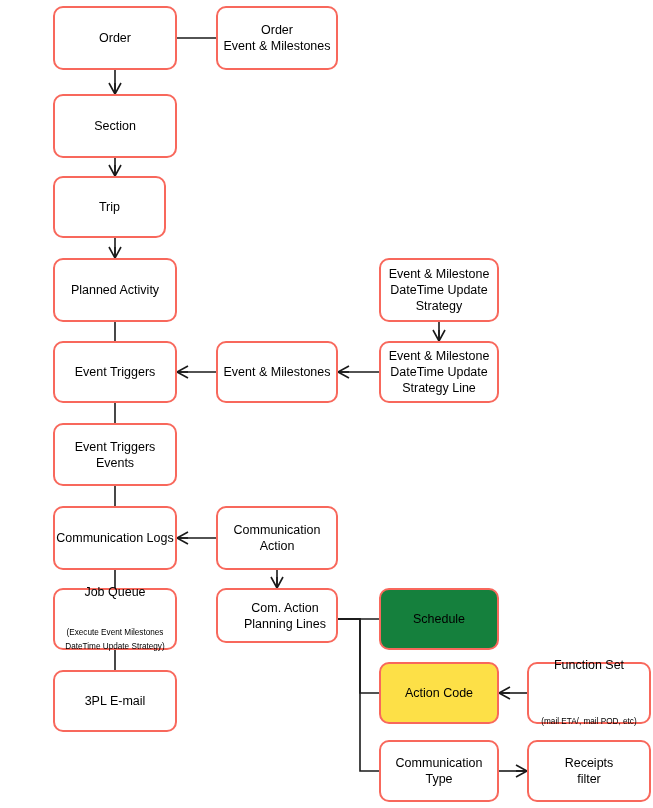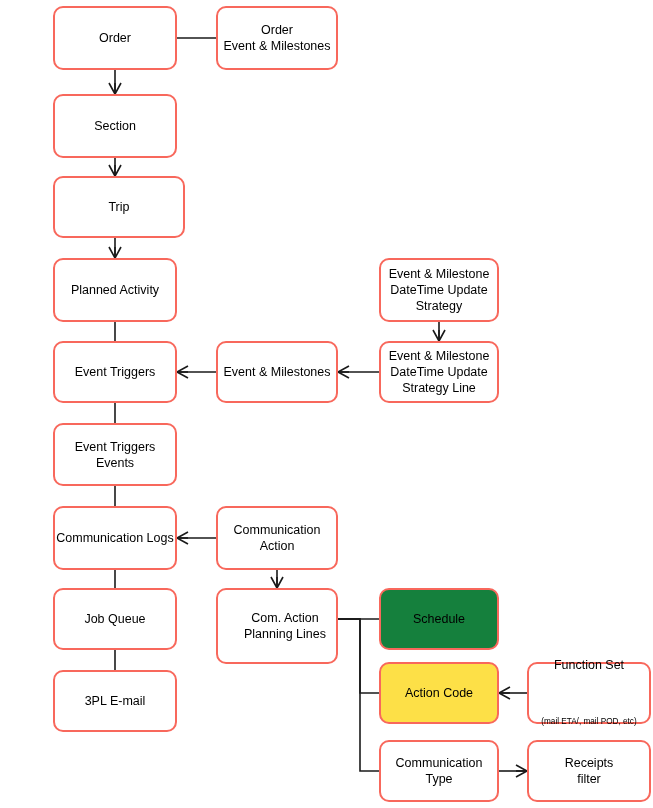--- a/index.html
+++ b/index.html
@@ -158,21 +158,21 @@
       <div class="node" style="left: 53px; top: 6px; width: 124px; height: 64px; border-color: rgb(248, 104, 92); background: rgb(255, 255, 255); color: rgb(0, 0, 0);">
         <div class="title">Order</div>
       </div>
       <div class="node" style="left: 216px; top: 6px; width: 122px; height: 64px; border-color: rgb(248, 104, 92); background: rgb(255, 255, 255); color: rgb(0, 0, 0);">
         <div class="title">Order
 Event &amp; Milestones</div>
       </div>
       <div class="node" style="left: 53px; top: 94px; width: 124px; height: 64px; border-color: rgb(248, 104, 92); background: rgb(255, 255, 255); color: rgb(0, 0, 0);">
         <div class="title">Section</div>
       </div>
-      <div class="node" style="left: 53px; top: 176px; width: 132px; height: 62px; border-color: rgb(248, 104, 92); background: rgb(255, 255, 255); color: rgb(0, 0, 0);">
+      <div class="node" style="left: 53px; top: 176px; width: 113px; height: 62px; border-color: rgb(248, 104, 92); background: rgb(255, 255, 255); color: rgb(0, 0, 0);">
         <div class="title">Trip</div>
       </div>
       <div class="node" style="left: 53px; top: 258px; width: 124px; height: 64px; border-color: rgb(248, 104, 92); background: rgb(255, 255, 255); color: rgb(0, 0, 0);">
         <div class="title">Planned Activity</div>
       </div>
       <div class="node" style="left: 379px; top: 258px; width: 120px; height: 64px; border-color: rgb(248, 104, 92); background: rgb(255, 255, 255); color: rgb(0, 0, 0);">
         <div class="title">Event &amp; Milestone
 DateTime Update
 Strategy</div>
       </div>
@@ -193,22 +193,24 @@
       </div>
       <div class="node" style="left: 53px; top: 506px; width: 124px; height: 64px; border-color: rgb(248, 104, 92); background: rgb(255, 255, 255); color: rgb(0, 0, 0);">
         <div class="title">Communication Logs</div>
       </div>
       <div class="node" style="left: 216px; top: 506px; width: 122px; height: 64px; border-color: rgb(248, 104, 92); background: rgb(255, 255, 255); color: rgb(0, 0, 0);">
         <div class="title">Communication
 Action</div>
       </div>
       <div class="node" style="left: 53px; top: 588px; width: 124px; height: 62px; border-color: rgb(248, 104, 92); background: rgb(255, 255, 255); color: rgb(0, 0, 0); gap: 24px;">
         <div class="title">Job Queue</div>
-      </div>
-      <div class="node" style="left: 216px; top: 588px; width: 122px; height: 76px; border-color: rgb(248, 104, 92); background: rgb(255, 255, 255); color: rgb(0, 0, 0); padding-left: 16px;">
+        <div class="subtitle">(Execute Event Milestones
+DateTime Update Strategy)</div>
+      </div>
+      <div class="node" style="left: 216px; top: 588px; width: 122px; height: 55px; border-color: rgb(248, 104, 92); background: rgb(255, 255, 255); color: rgb(0, 0, 0); padding-left: 16px;">
         <div class="title">Com. Action
 Planning Lines</div>
       </div>
       <div class="node" style="left: 379px; top: 588px; width: 120px; height: 62px; border-color: rgb(248, 104, 92); background: #15803d; color: rgb(0, 0, 0);">
         <div class="title">Schedule</div>
       </div>
       <div class="node" style="left: 53px; top: 670px; width: 124px; height: 62px; border-color: rgb(248, 104, 92); background: rgb(255, 255, 255); color: rgb(0, 0, 0);">
         <div class="title">3PL E-mail</div>
       </div>
       <div class="node" style="left: 379px; top: 662px; width: 120px; height: 62px; border-color: rgb(248, 104, 92); background: #fde047; color: rgb(0, 0, 0);">

